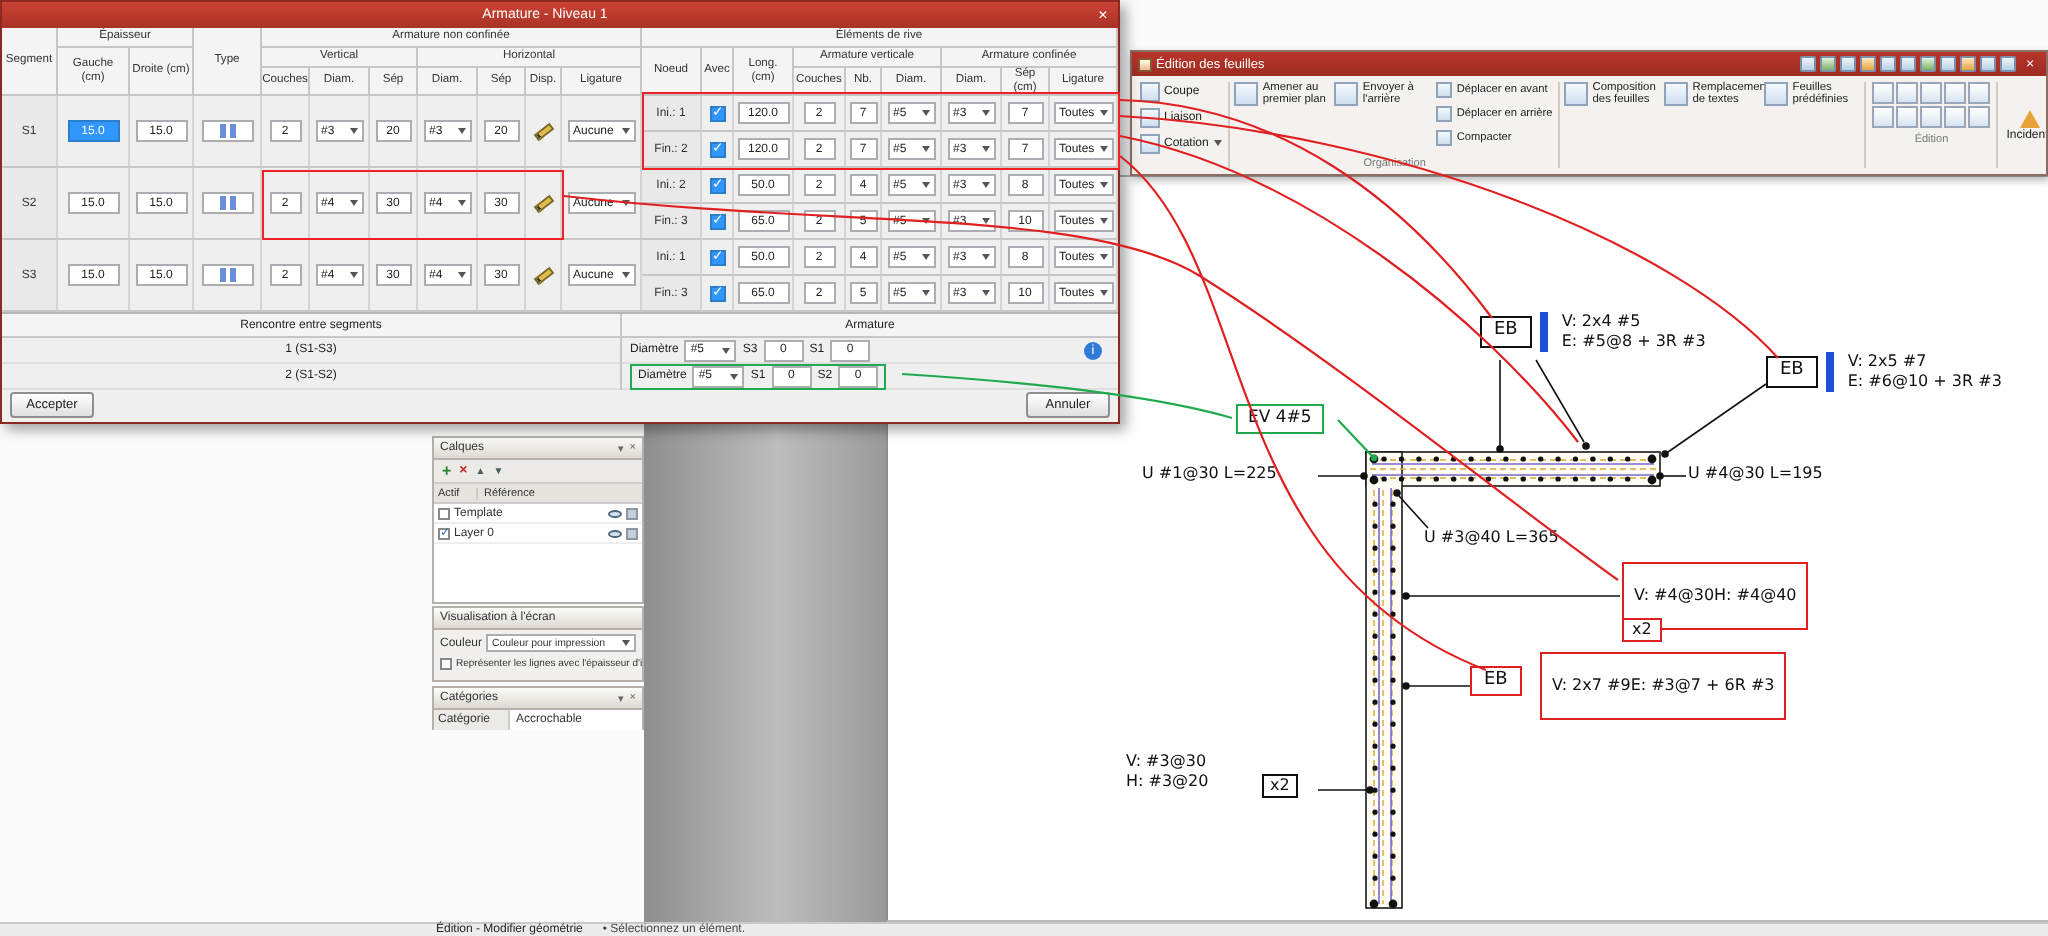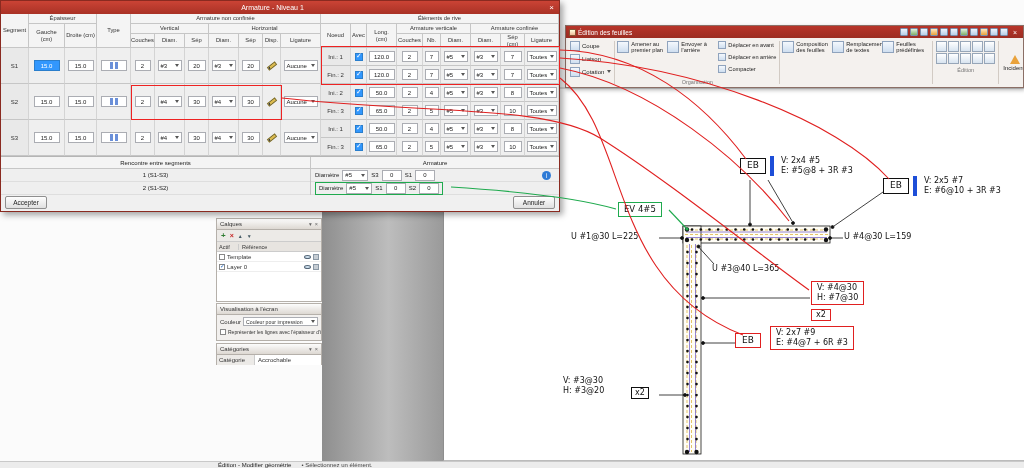--- a/index.html
+++ b/index.html
@@ -12,21 +12,21 @@
   #gray{left:322px;top:212px;width:121px;height:249px;background:linear-gradient(90deg,#8e8e8e,#bdbdbd 55%,#9a9a9a);z-index:1}
   #sheet{left:443px;top:88px;width:581px;height:373px;background:#fff;border-left:1px solid #8e8e8e;border-bottom:1px solid #bbb;z-index:1}
   #drawing{left:0;top:0;z-index:4}
   #connectors{left:0;top:0;z-index:70;pointer-events:none}
 
   
   .ann{position:absolute;z-index:10;font-size:8px;color:#101010;line-height:1.25;white-space:nowrap;font-family:"DejaVu Sans",sans-serif}
   .ebwrap{display:flex;align-items:center}
   .ebbox{display:inline-flex;align-items:center;justify-content:center;border:1.2px solid #101010;padding:1px 6px;font-size:9px;background:#fff}
   .ebtxt{display:flex;flex-direction:column;margin-left:4px;border-left:4px solid #1d4ed8;padding-left:7px}
-  .colbox{display:flex;flex-direction:column;padding:1px 5px;background:#fff}
+  .colbox{display:flex;flex-direction:row;padding:11px 5px;background:#fff}
   .plaincol{display:flex;flex-direction:column;background:transparent}
   .redb{border:1.6px solid #e02020;background:#fff}
   .greenb{border:1.6px solid #1faa4e;padding:1px 5px;font-size:8.5px;background:#fff}
   .blackb{border:1.2px solid #101010;padding:0 3px;background:#fff}
 
   
   #dlg{left:0;top:0;width:560px;height:212px;background:#f0f0f0;border:1px solid #8a2a20;box-shadow:3px 3px 6px rgba(0,0,0,.35);z-index:60}
   .dtb{height:13px;background:linear-gradient(#cb4335,#a93226);display:flex;align-items:center;color:#fff}
   .dtb .ttl{flex:1;text-align:center;font-size:7px}
   .dtb .cls{width:15px;text-align:center;font-size:8px;line-height:13px}
@@ -198,31 +198,31 @@
 </div>
 <div class="ann ebwrap" style="left:883px;top:176px">
   <span class="ebbox">EB</span>
   <span class="ebtxt">
     <span>V: 2x5 #7</span>
     <span>E: #6@10 + 3R #3</span>
   </span>
 </div>
 <div class="ann greenb" style="left:618px;top:202px">EV 4#5</div>
 <div class="ann" style="left:571px;top:232px">U #1@30 L=225</div>
-<div class="ann" style="left:844px;top:232px">U #4@30 L=159</div>
+<div class="ann" style="left:844px;top:232px">U #4@30 L=195</div>
 <div class="ann" style="left:712px;top:264px">U #3@40 L=365</div>
 <div class="ann redb colbox" style="left:811px;top:281px">
   <span>V: #4@30</span>
-  <span>H: #7@30</span>
+  <span>H: #4@40</span>
 </div>
 <div class="ann redb" style="left:811px;top:309px;padding:0 4px">x2</div>
 <div class="ann ebbox redb" style="left:735px;top:333px">EB</div>
 <div class="ann redb colbox" style="left:770px;top:326px">
   <span>V: 2x7 #9</span>
-  <span>E: #4@7 + 6R #3</span>
+  <span>E: #3@7 + 6R #3</span>
 </div>
 <div class="ann plaincol" style="left:563px;top:376px">
   <span>V: #3@30</span>
   <span>H: #3@20</span>
 </div>
 <div class="ann blackb" style="left:631px;top:387px">x2</div>
 
 <div id="calques" class="panel">
   <div class="phead">
     <span>Calques</span>

